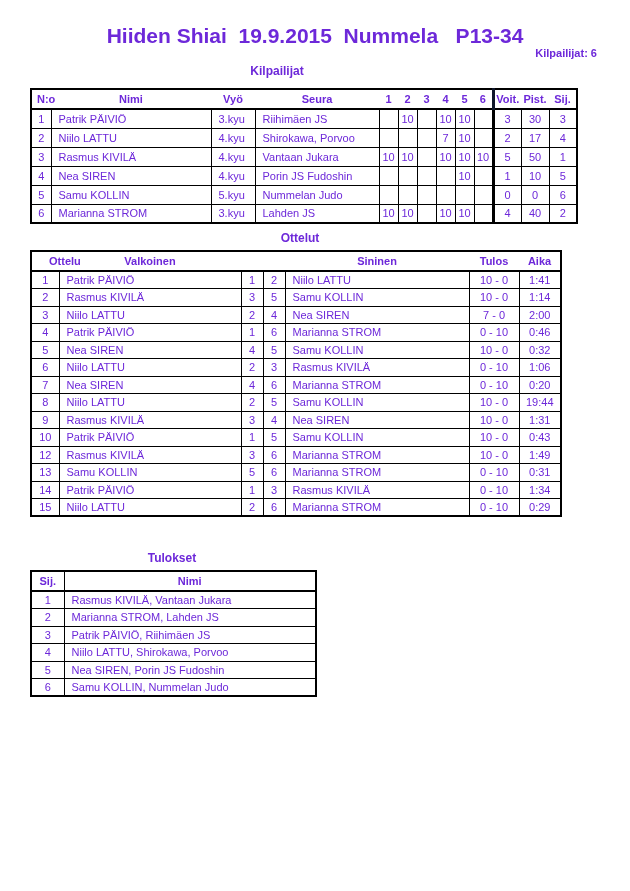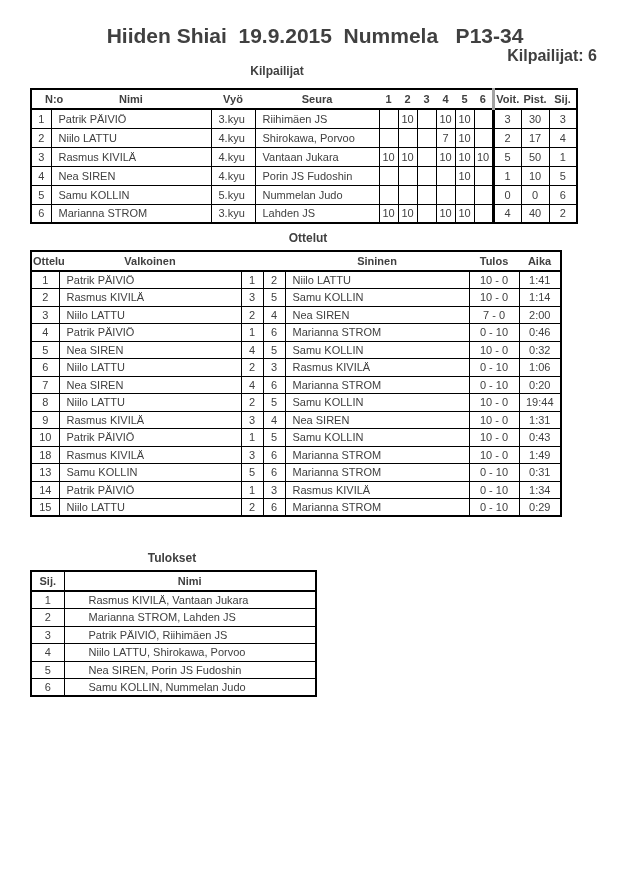--- a/index.html
+++ b/index.html
@@ -1,29 +1,29 @@
 <!DOCTYPE html>
 <html><head>
 <meta charset="utf-8">
 <style>
   html,body{margin:0;padding:0;background:#ffffff;}
   .page{
     position:relative;width:630px;height:744px;background:#ffffff;
-    font-family:"Liberation Sans",sans-serif;color:#404040;overflow:hidden;
+    font-family:"Liberation Sans",sans-serif;color:#6d28d9;overflow:hidden;
   }
   .main-title{
     position:absolute;top:24px;left:0;width:630px;text-align:center;
     font-size:21px;font-weight:bold;white-space:pre;
   }
   .count-label{
-    position:absolute;top:47px;right:33px;font-size:16px;font-weight:bold;
+    position:absolute;top:47px;right:33px;font-size:11px;font-weight:bold;
   }
   .section-title{position:absolute;font-size:12px;font-weight:bold;text-align:center;}
   .st-kilpailijat{top:64px;left:0;width:554px;}
-  .st-ottelut{top:231px;left:8px;width:600px;text-align:center;}
+  .st-ottelut{top:231px;left:0;width:600px;text-align:center;}
   .st-tulokset{top:551px;left:0;width:344px;}
 
   table{
     border-collapse:collapse;table-layout:fixed;position:absolute;
     font-size:11px;background:#ffffff;
   }
   table, tr, td, th{box-sizing:border-box;}
   #t-kilpailijat{top:88px;left:30px;width:546px;border:2px solid #000;}
   #t-ottelut{top:250px;left:30px;width:530px;border:2px solid #000;}
   #t-tulokset{top:570px;left:30px;width:285px;border:2px solid #000;}
@@ -34,32 +34,32 @@
     font-size:11px;
   }
   td{
     border:1px solid #000;height:19px;padding:0;text-align:center;
     overflow:hidden;white-space:nowrap;
   }
   #t-ottelut td{height:17.5px;}
   #t-tulokset td{height:17.5px;}
 
   
-  #t-kilpailijat th.h0{text-align:right;padding-left:13px;}
-  #t-kilpailijat th.h10{border-left:3px solid #a3a3a3;}
+  #t-kilpailijat th.h0{text-align:right;padding-left:5px;}
+  #t-kilpailijat th.h10{border-left:3px solid #0f172a;}
   #t-kilpailijat td.c1, #t-kilpailijat td.c2, #t-kilpailijat td.c3{text-align:left;padding-left:7px;}
   #t-kilpailijat td.c10{border-left:3px solid #000;}
 
   
-  #t-ottelut th.h0{text-align:left;padding-left:1px;}
+  #t-ottelut th.h0{text-align:left;padding-left:17px;}
   #t-ottelut td.c1, #t-ottelut td.c4{text-align:left;padding-left:7px;}
 
   
   #t-tulokset th.h0{border-right:1px solid #000;}
-  #t-tulokset td.c1{text-align:left;padding-left:24px;}
+  #t-tulokset td.c1{text-align:left;padding-left:7px;}
 </style>
 </head>
 <body>
 
 <div class="page">
 
   <div class="main-title">Hiiden Shiai  19.9.2015  Nummela   P13-34</div>
 
   <div class="count-label">Kilpailijat: 6</div>
 
@@ -300,21 +300,21 @@
         <tr>
           <td class="c0">10</td>
           <td class="c1">Patrik PÄIVIÖ</td>
           <td class="c2">1</td>
           <td class="c3">5</td>
           <td class="c4">Samu KOLLIN</td>
           <td class="c5">10 - 0</td>
           <td class="c6">0:43</td>
         </tr>
         <tr>
-          <td class="c0">18</td>
+          <td class="c0">12</td>
           <td class="c1">Rasmus KIVILÄ</td>
           <td class="c2">3</td>
           <td class="c3">6</td>
           <td class="c4">Marianna STROM</td>
           <td class="c5">10 - 0</td>
           <td class="c6">1:49</td>
         </tr>
         <tr>
           <td class="c0">13</td>
           <td class="c1">Samu KOLLIN</td>

